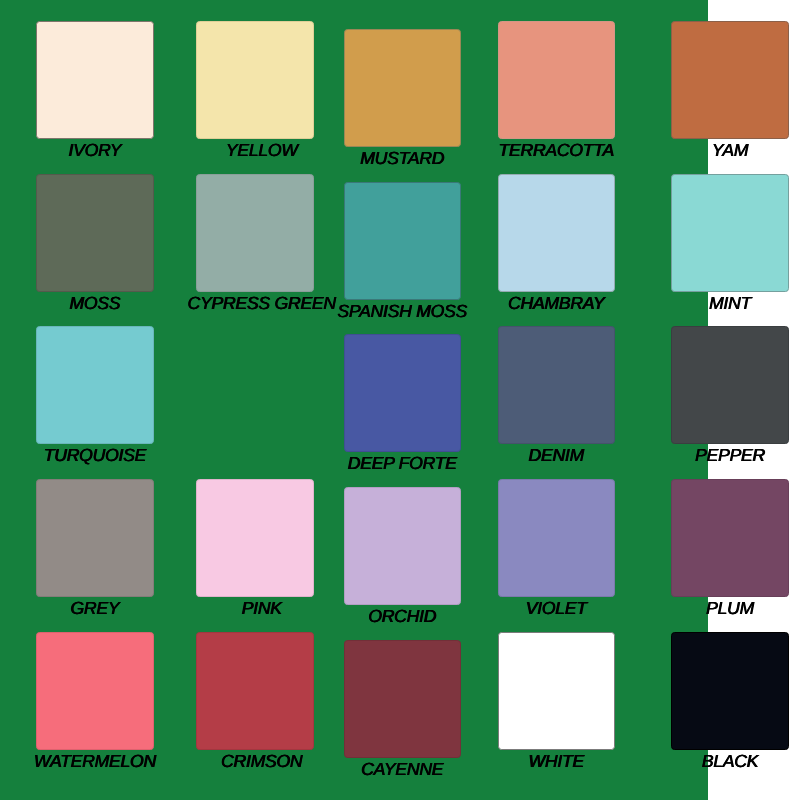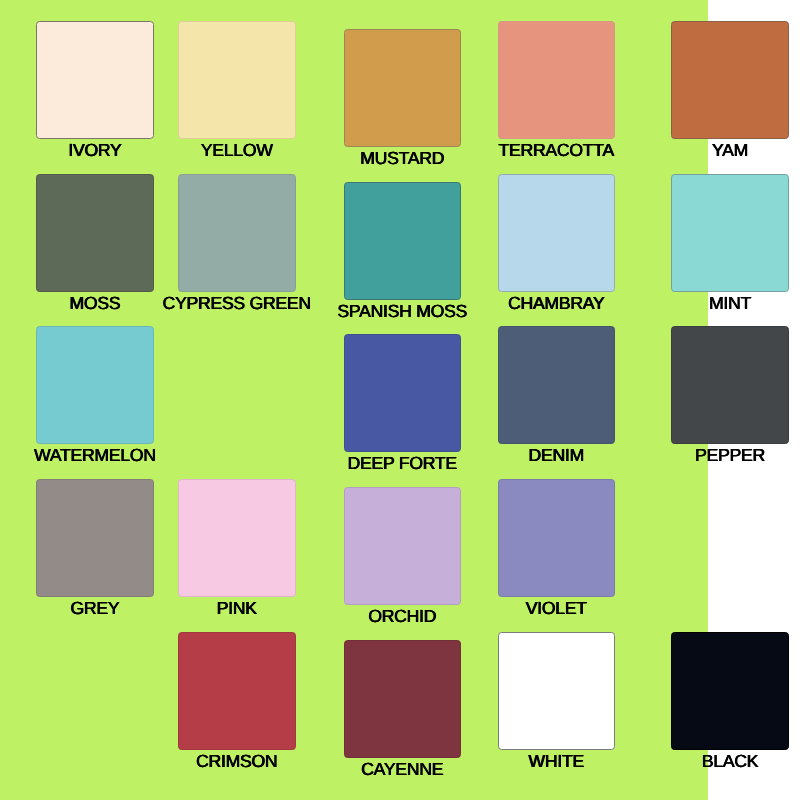--- a/index.html
+++ b/index.html
@@ -12,29 +12,30 @@
     width: 800px;
     height: 800px;
     overflow: hidden;
     font-family: "Liberation Sans", sans-serif;
     -webkit-font-smoothing: antialiased;
   }
   #palette-grid {
     position: relative;
     width: 708px;
     height: 800px;
-    background: #bef264;
+    background: #15803d;
+    font-style: italic;
   }
   .swatch-cell {
     position: absolute;
     width: 117.5px;
     height: 140px;
   }
   .swatch-cell.c0 { left: 36.2px; }
-  .swatch-cell.c1 { left: 178px; }
+  .swatch-cell.c1 { left: 196px; padding-left: 14px; }
   .swatch-cell.c2 { left: 343.5px; margin-top: 8px; }
   .swatch-cell.c3 { left: 497.5px; }
   .swatch-cell.c4 { left: 651.3px; margin-left: 20px; }
   .swatch-cell.r0 { top: 21.3px; }
   .swatch-cell.r1 { top: 174.1px; }
   .swatch-cell.r2 { top: 326.3px; }
   .swatch-cell.r3 { top: 479.2px; }
   .swatch-cell.r4 { top: 632.2px; }
   .swatch-chip {
     position: absolute;
@@ -103,21 +104,21 @@
   <div class="swatch-cell r1 c2">
     <div class="swatch-chip" style="background-color: rgb(65, 160, 155); border-color: rgb(58, 120, 120);"></div>
     <div class="swatch-label">SPANISH MOSS</div>
   </div>
   <div class="swatch-cell r1 c4">
     <div class="swatch-chip" style="background-color: rgb(138, 217, 212); border-color: rgb(117, 160, 158);"></div>
     <div class="swatch-label">MINT</div>
   </div>
   <div class="swatch-cell r2 c0">
     <div class="swatch-chip" style="background-color: rgb(117, 203, 208); border-color: rgb(105, 182, 187);"></div>
-    <div class="swatch-label">WATERMELON</div>
+    <div class="swatch-label">TURQUOISE</div>
   </div>
   <div class="swatch-cell r2 c2">
     <div class="swatch-chip" style="background-color: rgb(72, 88, 163); border-color: rgb(64, 79, 146);"></div>
     <div class="swatch-label">DEEP FORTE</div>
   </div>
   <div class="swatch-cell r2 c3">
     <div class="swatch-chip" style="background-color: rgb(77, 92, 119); border-color: rgb(69, 83, 107);"></div>
     <div class="swatch-label">DENIM</div>
   </div>
   <div class="swatch-cell r2 c4">
@@ -133,20 +134,28 @@
     <div class="swatch-label">PINK</div>
   </div>
   <div class="swatch-cell r3 c2">
     <div class="swatch-chip" style="background-color: rgb(198, 176, 217); border-color: rgb(178, 158, 195);"></div>
     <div class="swatch-label">ORCHID</div>
   </div>
   <div class="swatch-cell r3 c3">
     <div class="swatch-chip" style="background-color: rgb(138, 137, 192); border-color: rgb(123, 122, 172);"></div>
     <div class="swatch-label">VIOLET</div>
   </div>
+  <div class="swatch-cell r3 c4">
+    <div class="swatch-chip" style="background-color: rgb(116, 70, 99); border-color: rgb(104, 63, 89);"></div>
+    <div class="swatch-label">PLUM</div>
+  </div>
+  <div class="swatch-cell r4 c0">
+    <div class="swatch-chip" style="background-color: rgb(246, 109, 123); border-color: rgb(221, 98, 110);"></div>
+    <div class="swatch-label">WATERMELON</div>
+  </div>
   <div class="swatch-cell r4 c1">
     <div class="swatch-chip" style="background-color: rgb(180, 61, 71); border-color: rgb(162, 55, 63);"></div>
     <div class="swatch-label">CRIMSON</div>
   </div>
   <div class="swatch-cell r4 c2">
     <div class="swatch-chip" style="background-color: rgb(127, 53, 63); border-color: rgb(114, 47, 56);"></div>
     <div class="swatch-label">CAYENNE</div>
   </div>
   <div class="swatch-cell r4 c3">
     <div class="swatch-chip" style="background-color: rgb(255, 255, 255); border-color: rgb(123, 123, 123);"></div>

